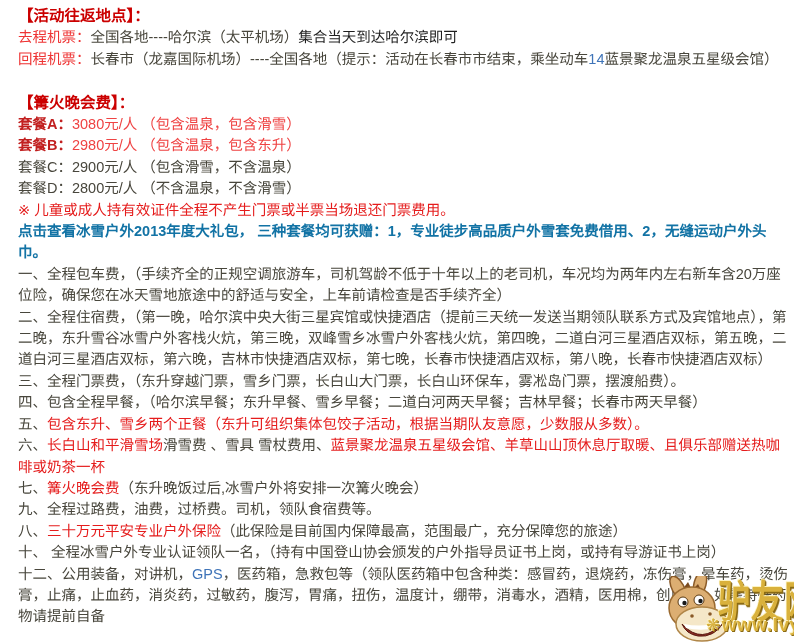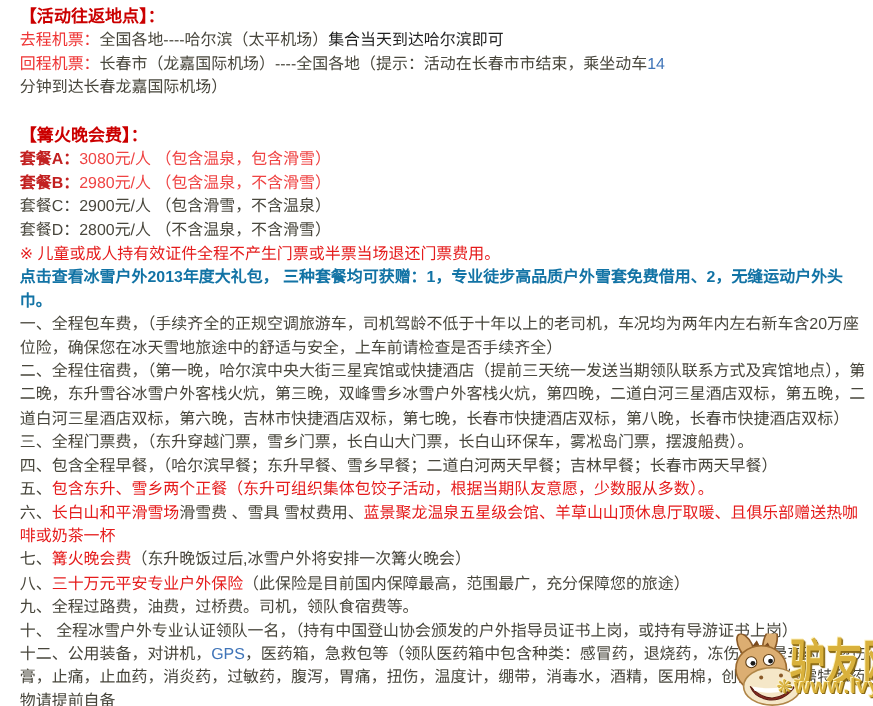--- a/index.html
+++ b/index.html
@@ -51,38 +51,38 @@
        1px  1px 0 var(--gold-dark);
   }
   .wm-star{font-size:17px;margin-right:1px;}
 </style>
 </head>
 <body>
 
 <div id="doc">
     <p><span class="s-hdr">【活动往返地点】：</span></p>
     <p><span class="s-red">去程机票：</span><span class="s-body">全国各地----哈尔滨（太平机场）</span><span class="s-darkbold">集合当天到达哈尔滨即可</span></p>
-    <p><span class="s-red">回程机票：</span><span class="s-body">长春市（龙嘉国际机场）----全国各地（提示：活动在长春市市结束，乘坐动车</span><span class="s-blue">14</span><span class="s-body">分钟到达长春龙嘉国际机场）</span></p>
+    <p><span class="s-red">回程机票：</span><span class="s-body">长春市（龙嘉国际机场）----全国各地（提示：活动在长春市市结束，乘坐动车</span><span class="s-blue">14</span><span class="s-body">蓝景聚龙温泉五星级会馆）</span></p>
     <p class="spacer"></p>
     <p><span class="s-hdr">【篝火晚会费】：</span></p>
     <p><span class="s-pkg">套餐A：</span><span class="s-redval">3080元/人 （包含温泉，包含滑雪）</span></p>
-    <p><span class="s-pkg">套餐B：</span><span class="s-redval">2980元/人 （包含温泉，不含滑雪）</span></p>
+    <p><span class="s-pkg">套餐B：</span><span class="s-redval">2980元/人 （包含温泉，包含东升）</span></p>
     <p><span class="s-body">套餐C：2900元/人 （包含滑雪，不含温泉）</span></p>
     <p><span class="s-body">套餐D：2800元/人 （不含温泉，不含滑雪）</span></p>
     <p><span class="s-redbold">※ 儿童或成人持有效证件全程不产生门票或半票当场退还门票费用。</span></p>
     <p><span class="s-bluebold">点击查看冰雪户外2013年度大礼包，</span><span class="s-bluebold"> 三种套餐均可获赠：1，专业徒步高品质户外雪套免费借用、2，无缝运动户外头巾。</span></p>
     <p><span class="s-body">一、全程包车费，（手续齐全的正规空调旅游车，司机驾龄不低于十年以上的老司机，车况均为两年内左右新车含20万座位险，确保您在冰天雪地旅途中的舒适与安全，上车前请检查是否手续齐全）</span></p>
     <p><span class="s-body">二、全程住宿费，（第一晚，哈尔滨中央大街三星宾馆或快捷酒店（提前三天统一发送当期领队联系方式及宾馆地点），第二晚，东升雪谷冰雪户外客栈火炕，第三晚，双峰雪乡冰雪户外客栈火炕，第四晚，二道白河三星酒店双标，第五晚，二道白河三星酒店双标，第六晚，吉林市快捷酒店双标，第七晚，长春市快捷酒店双标，第八晚，长春市快捷酒店双标）</span></p>
     <p><span class="s-body">三、全程门票费，（东升穿越门票，雪乡门票，长白山大门票，长白山环保车，雾凇岛门票，摆渡船费）。</span></p>
     <p><span class="s-body">四、包含全程早餐，（哈尔滨早餐；东升早餐、雪乡早餐；二道白河两天早餐；吉林早餐；长春市两天早餐）</span></p>
     <p><span class="s-body">五、</span><span class="s-redbold">包含东升、雪乡两个正餐（东升可组织集体包饺子活动，根据当期队友意愿，少数服从多数）。</span></p>
     <p><span class="s-body">六、</span><span class="s-redbold">长白山和平滑雪场</span><span class="s-body">滑雪费 、雪具 雪杖费用、</span><span class="s-redbold">蓝景聚龙温泉五星级会馆、羊草山山顶休息厅取暖、且俱乐部赠送热咖啡或奶茶一杯</span></p>
     <p><span class="s-body">七、</span><span class="s-redbold">篝火晚会费</span><span class="s-body">（东升晚饭过后,冰雪户外将安排一次篝火晚会）</span></p>
+    <p><span class="s-body">九、全程过路费，油费，过桥费。司机，领队食宿费等。</span></p>
     <p><span class="s-body">八、</span><span class="s-redbold">三十万元平安专业户外保险</span><span class="s-body">（此保险是目前国内保障最高，范围最广，充分保障您的旅途）</span></p>
-    <p><span class="s-body">九、全程过路费，油费，过桥费。司机，领队食宿费等。</span></p>
     <p><span class="s-body">十、 全程冰雪户外专业认证领队一名，（持有中国登山协会颁发的户外指导员证书上岗，或持有导游证书上岗）</span></p>
     <p><span class="s-body">十二、公用装备，对讲机，</span><span class="s-blue">GPS</span><span class="s-body">，医药箱，急救包等（领队医药箱中包含种类：感冒药，退烧药，冻伤膏，晕车药，烫伤膏，止痛，止血药，消炎药，过敏药，腹泻，胃痛，扭伤，温度计，绷带，消毒水，酒精，医用棉，创口贴）如需特殊药物请提前自备</span></p>
   </div>
 
 <div class="watermark">
   <svg class="wm-donkey" viewBox="0 0 74 66" xmlns="http://www.w3.org/2000/svg">
 
     <ellipse cx="16" cy="12" rx="6" ry="13" fill="#dcae72" stroke="#8a5a28" stroke-width="1.5" transform="rotate(-28 16 12)"></ellipse>
     <ellipse cx="38" cy="8" rx="6" ry="13" fill="#dcae72" stroke="#8a5a28" stroke-width="1.5" transform="rotate(14 38 8)"></ellipse>
 

